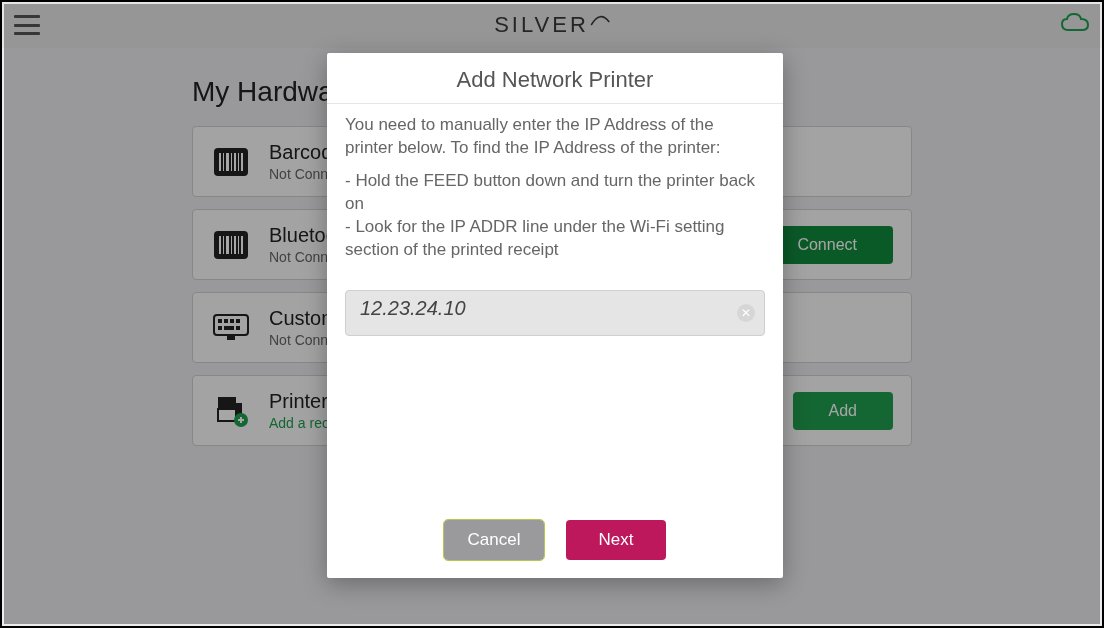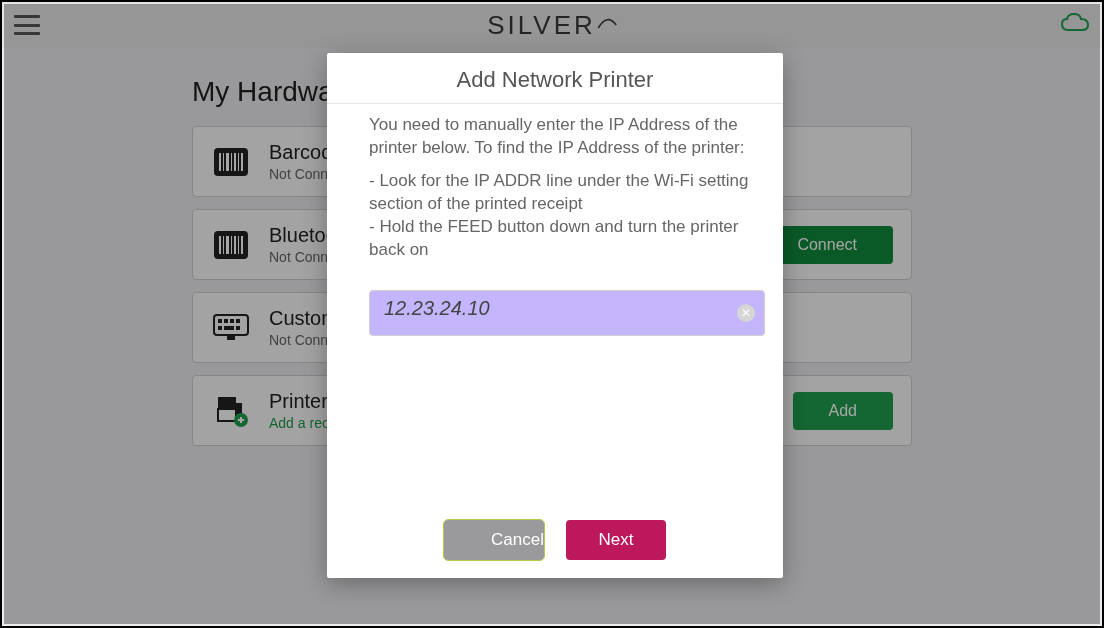--- a/index.html
+++ b/index.html
@@ -2,48 +2,48 @@
 <html><head>
 <meta charset="utf-8">
 <style>
   * { box-sizing: border-box; margin: 0; padding: 0; }
   html, body { width: 1104px; height: 628px; font-family: Arial, Helvetica, sans-serif; background: #fff; overflow: hidden; }
   .frame { width: 1104px; height: 628px; border: 2px solid #000; position: relative; background: #ececee; }
   .header { height: 46px; background: #e6e6e8; display: flex; align-items: center; padding: 0 12px; position: relative; }
   .hamburger { width: 26px; height: 20px; display: flex; flex-direction: column; justify-content: space-between; cursor: pointer; }
   .hamburger span { height: 3px; background: #555; border-radius: 1px; }
   .brand { position: absolute; left: 50%; transform: translateX(-50%); display: flex; align-items: flex-end; }
-  .brand-text { font-size: 26px; letter-spacing: 3px; color: #3a3a3a; font-weight: 500; font-family: Arial, sans-serif; }
+  .brand-text { font-size: 22px; letter-spacing: 3px; color: #3a3a3a; font-weight: 500; font-family: Arial, sans-serif; }
   .brand-arc { margin-left: 1px; margin-bottom: 12px; }
   .cloud { margin-left: auto; }
   .content { padding: 28px 190px 0 190px; }
   .page-title { font-size: 28px; color: #222; font-weight: 400; margin-bottom: 18px; }
   .hw-list { display: flex; flex-direction: column; gap: 12px; }
   .hw-row { background: #fafafa; border: 1px solid #cfcfcf; border-radius: 4px; display: flex; align-items: center; padding: 14px 18px; gap: 18px; min-height: 70px; }
   .hw-icon { width: 40px; display: flex; align-items: center; justify-content: center; }
   .hw-text { flex: 1; }
   .hw-title { font-size: 20px; color: #222; margin-bottom: 2px; }
   .hw-sub { font-size: 14px; color: #666; }
   .hw-sub.green { color: #1f9d4d; }
   .btn { border: none; border-radius: 4px; color: #fff; font-size: 16px; padding: 10px 36px; cursor: pointer; }
   .btn-green { background: #1f9d4d; }
   .btn-green-dark { background: #108a3e; }
 
   
   .backdrop { position: absolute; inset: 2px; background: rgba(0,0,0,0.35); }
   .modal { position: absolute; left: 325px; top: 51px; width: 456px; height: 525px; background: #fff; border-radius: 2px; box-shadow: 0 6px 24px rgba(0,0,0,.3); display: flex; flex-direction: column; }
   .modal-title { text-align: center; font-size: 22px; color: #555; padding: 14px 0 10px 0; border-bottom: 1px solid #e6e6e6; }
-  .modal-body { padding: 10px 18px 0 18px; color: #666; font-size: 17px; line-height: 1.35; flex: 1; margin-left: 24px; }
+  .modal-body { padding: 10px 18px 0 18px; color: #666; font-size: 17px; line-height: 1.35; flex: 1; }
   .modal-body p { margin-bottom: 10px; }
   .input-wrap { margin-top: 28px; position: relative; }
-  .ip-input { width: 100%; height: 46px; border: 1px solid #cfcfcf; border-radius: 4px; padding: 0 40px 8px 14px; font-size: 20px; font-style: italic; color: #444; outline: none; background: #c4b5fd; }
+  .ip-input { width: 100%; height: 46px; border: 1px solid #cfcfcf; border-radius: 4px; padding: 0 40px 8px 14px; font-size: 20px; font-style: italic; color: #444; outline: none; background: #e5e5e5; }
   .clear-input { position: absolute; right: 10px; top: 50%; transform: translateY(-50%); width: 18px; height: 18px; border-radius: 50%; background: #d6d6d6; display: flex; align-items: center; justify-content: center; cursor: pointer; color: #fff; font-size: 12px; line-height: 1; }
   .modal-footer { display: flex; justify-content: center; gap: 22px; padding: 16px 0 18px 0; }
   .mbtn { width: 100px; height: 40px; border-radius: 4px; font-size: 17px; color: #fff; border: none; cursor: pointer; }
-  .mbtn-cancel { background: #9a9a9c; outline: 1px solid #b7c84a; outline-offset: 0; text-align: right; }
+  .mbtn-cancel { background: #9a9a9c; outline: 1px solid #b7c84a; outline-offset: 0; }
   .mbtn-next { background: #be185d; }
   .printer-badge { fill: #1f9d4d; }
 </style>
 </head>
 <body>
 
 <div class="frame">
 
   <div class="header">
     <div class="hamburger">
@@ -147,22 +147,22 @@
 
     </div>
   </div>
 
   <div class="backdrop"></div>
 
   <div class="modal">
     <div class="modal-title">Add Network Printer</div>
     <div class="modal-body">
       <p>You need to manually enter the IP Address of the printer below. To find the IP Address of the printer:</p>
+      <div>- Hold the FEED button down and turn the printer back on</div>
       <div>- Look for the IP ADDR line under the Wi-Fi setting section of the printed receipt</div>
-      <div>- Hold the FEED button down and turn the printer back on</div>
       <div class="input-wrap">
         <input class="ip-input" type="text" value="12.23.24.10" style="">
         <div class="clear-input">✕</div>
       </div>
     </div>
     <div class="modal-footer">
       <button class="mbtn mbtn-cancel">Cancel</button>
       <button class="mbtn mbtn-next">Next</button>
     </div>
   </div>

